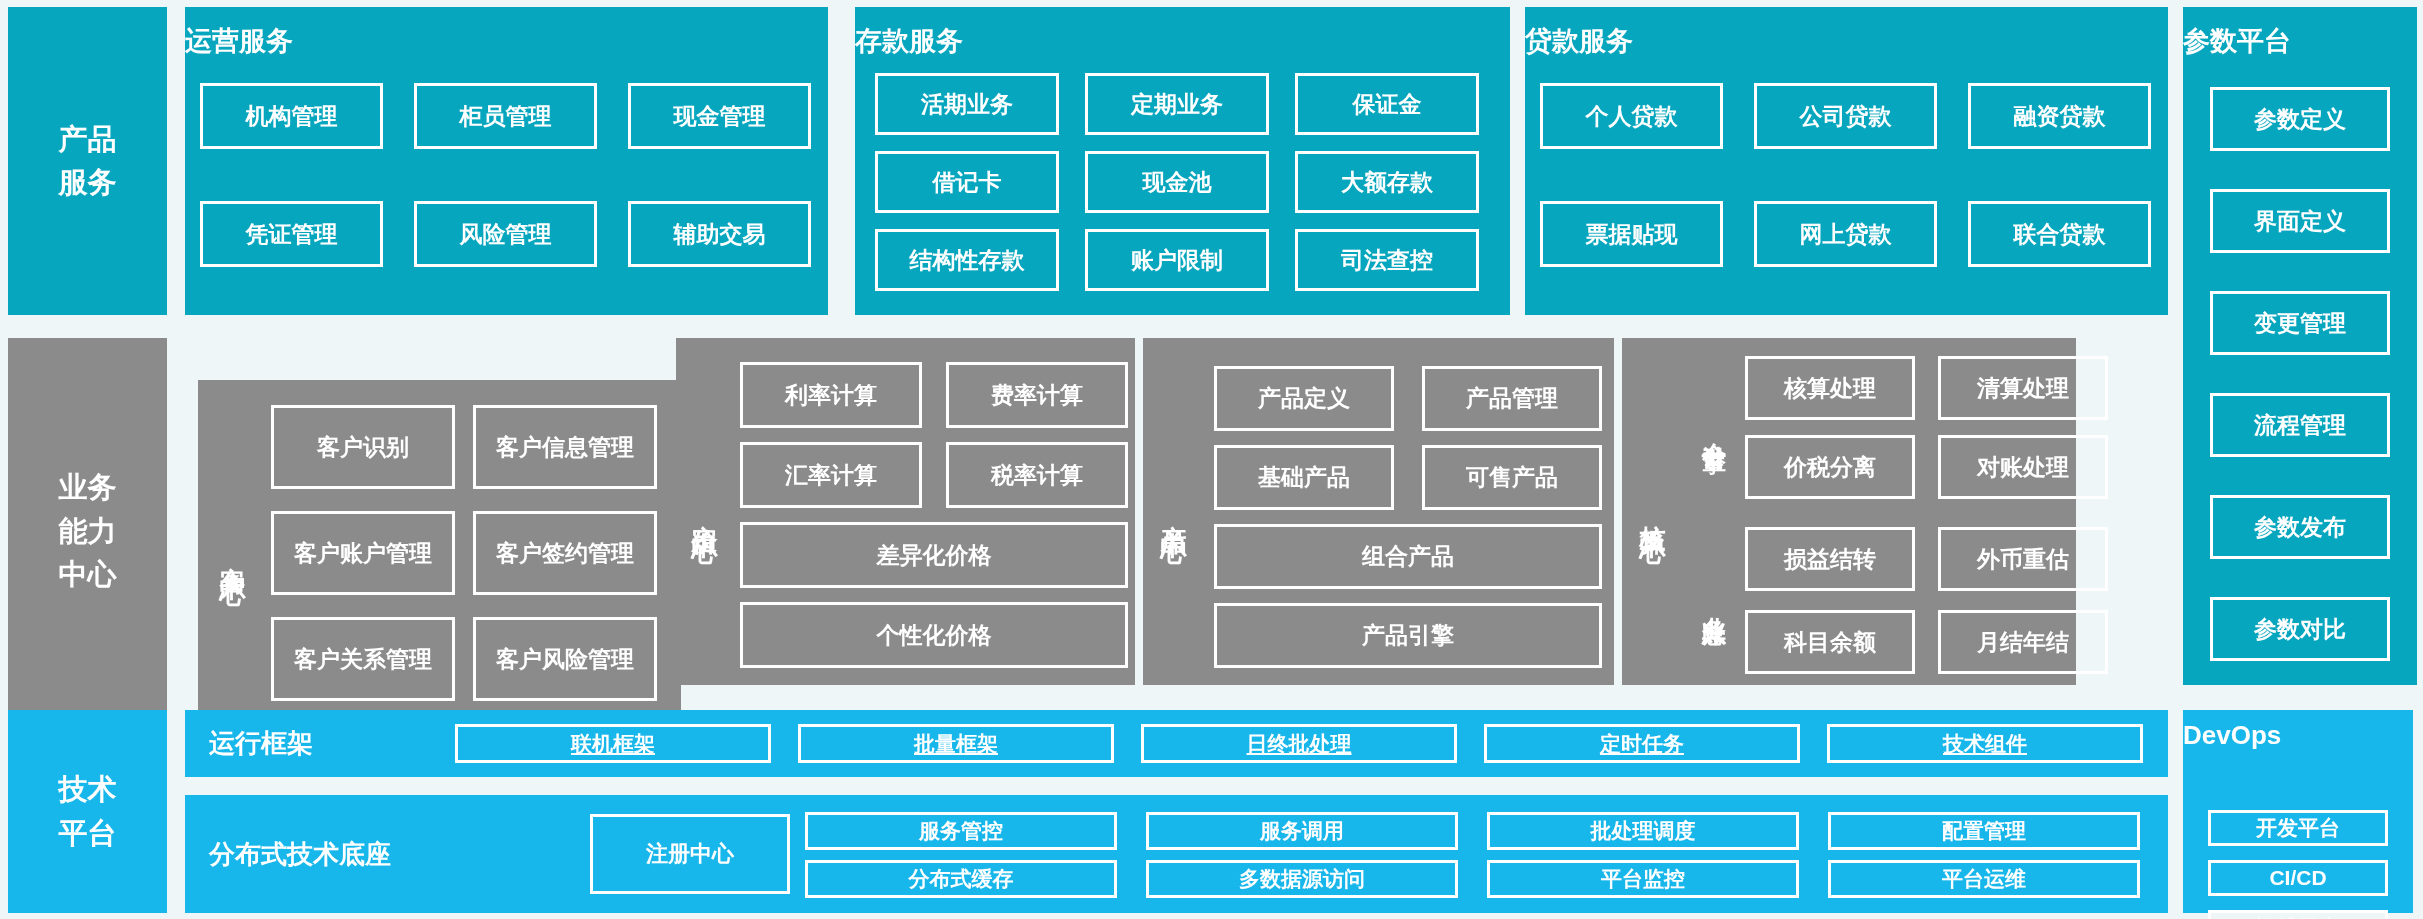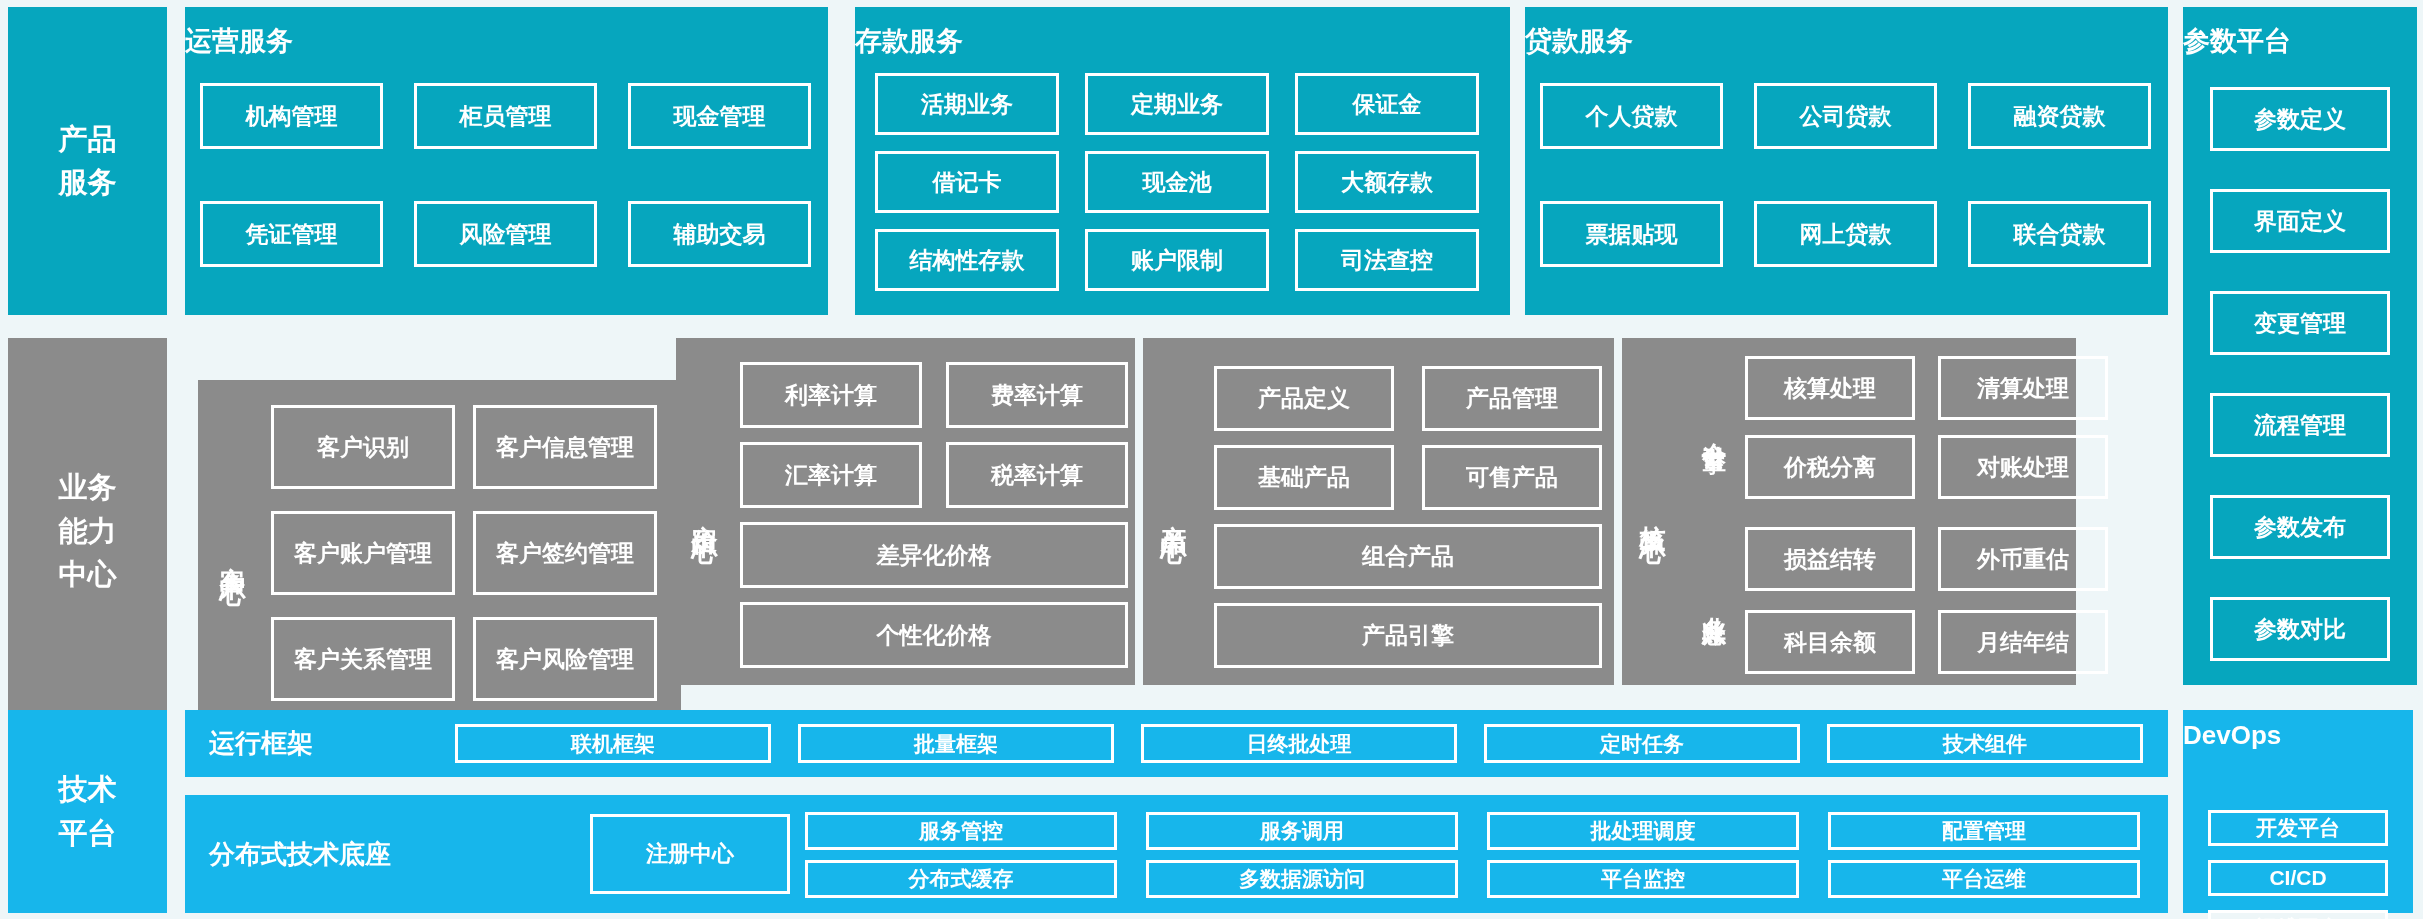--- a/index.html
+++ b/index.html
@@ -74,21 +74,21 @@
   #acct-g2 { left:123px; top:189px; grid-template-columns:170px 170px; grid-auto-rows:64px; gap:19px 23px; }
 
   
   #label-tech      { left:8px;    top:710px; width:159px; height:203px; }
   #row-runtime     { left:185px;  top:710px; width:1983px; height:67px; }
   #row-distributed { left:185px;  top:795px; width:1983px; height:118px; }
   #devops          { left:2183px; top:710px; width:230px;  height:203px; }
 
   .row-label { position:absolute; left:24px; top:0; bottom:0; display:flex; align-items:center;
                font-size:26px; }
-  #row-runtime .hflex { left:270px; top:14px; gap:27px; }
+  #row-runtime .hflex { left:270px; top:14px; gap:27px;text-decoration:underline; }
   #row-runtime .box   { width:316px; height:39px; font-size:21px; }
 
   #reg-box { position:absolute; left:405px; top:19px; width:200px; height:80px; font-size:22px; }
   #dist-rowA { left:620px; top:17px; gap:29px; }
   #dist-rowB { left:620px; top:65px; gap:29px; }
   #row-distributed .hflex .box { width:312px; height:38px; font-size:21px; }
 
   #devops .sec-title { top:10px; font-size:26px; }
   #devops .vflex { left:25px; top:54px; gap:14px;margin-top:46px; }
   #devops .box   { width:180px; height:36px; font-size:21px; }

